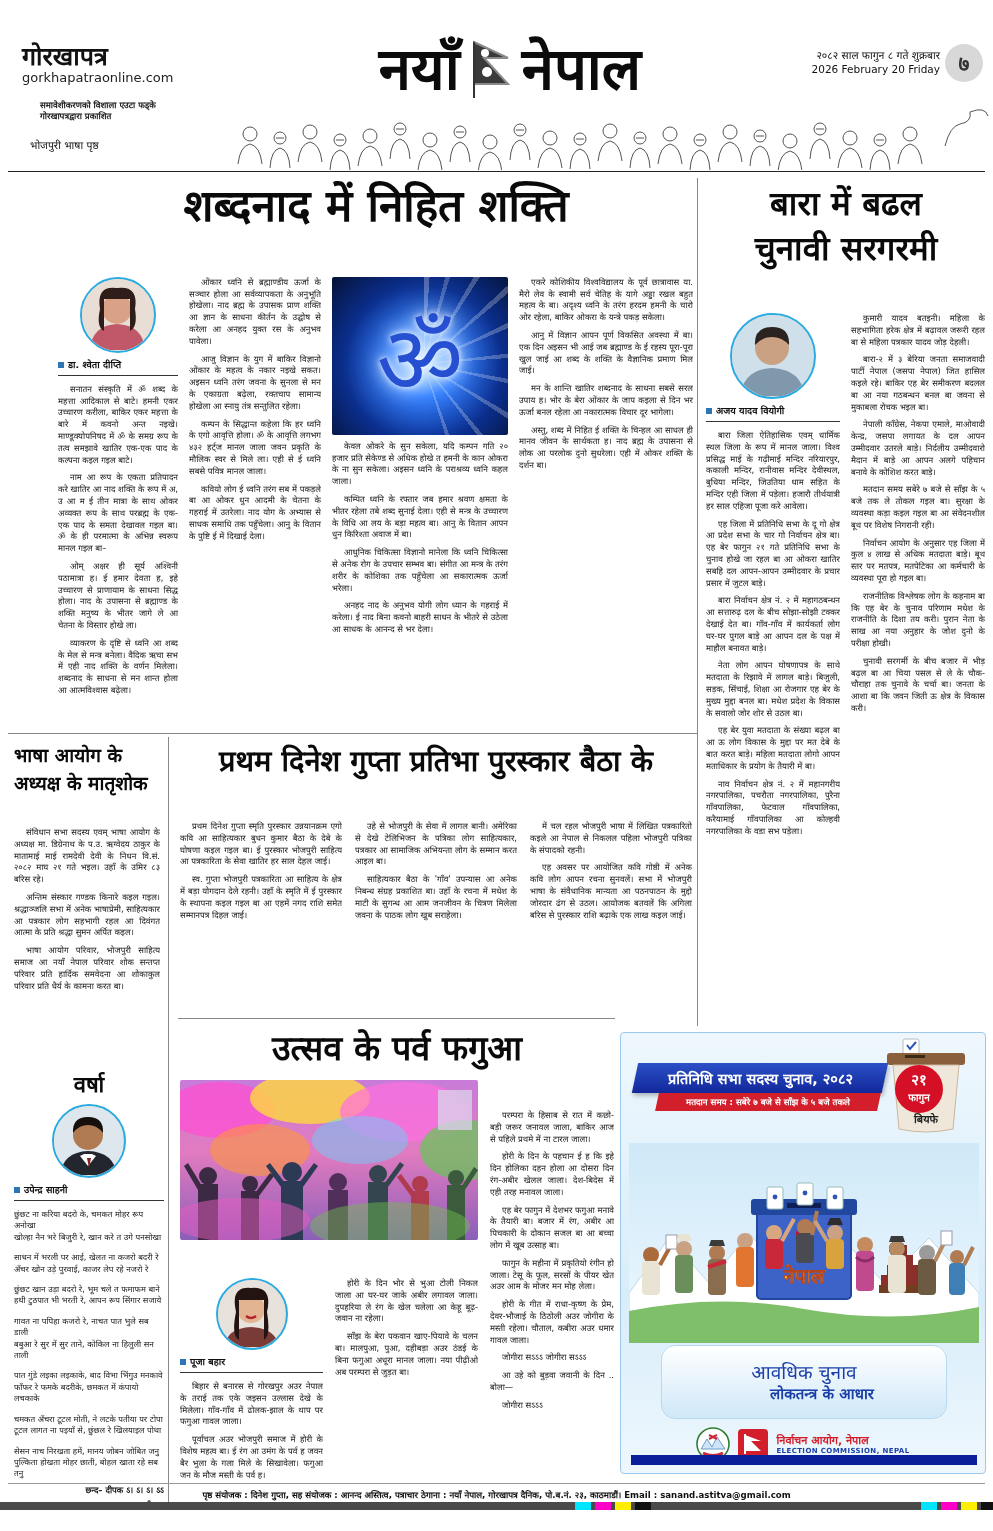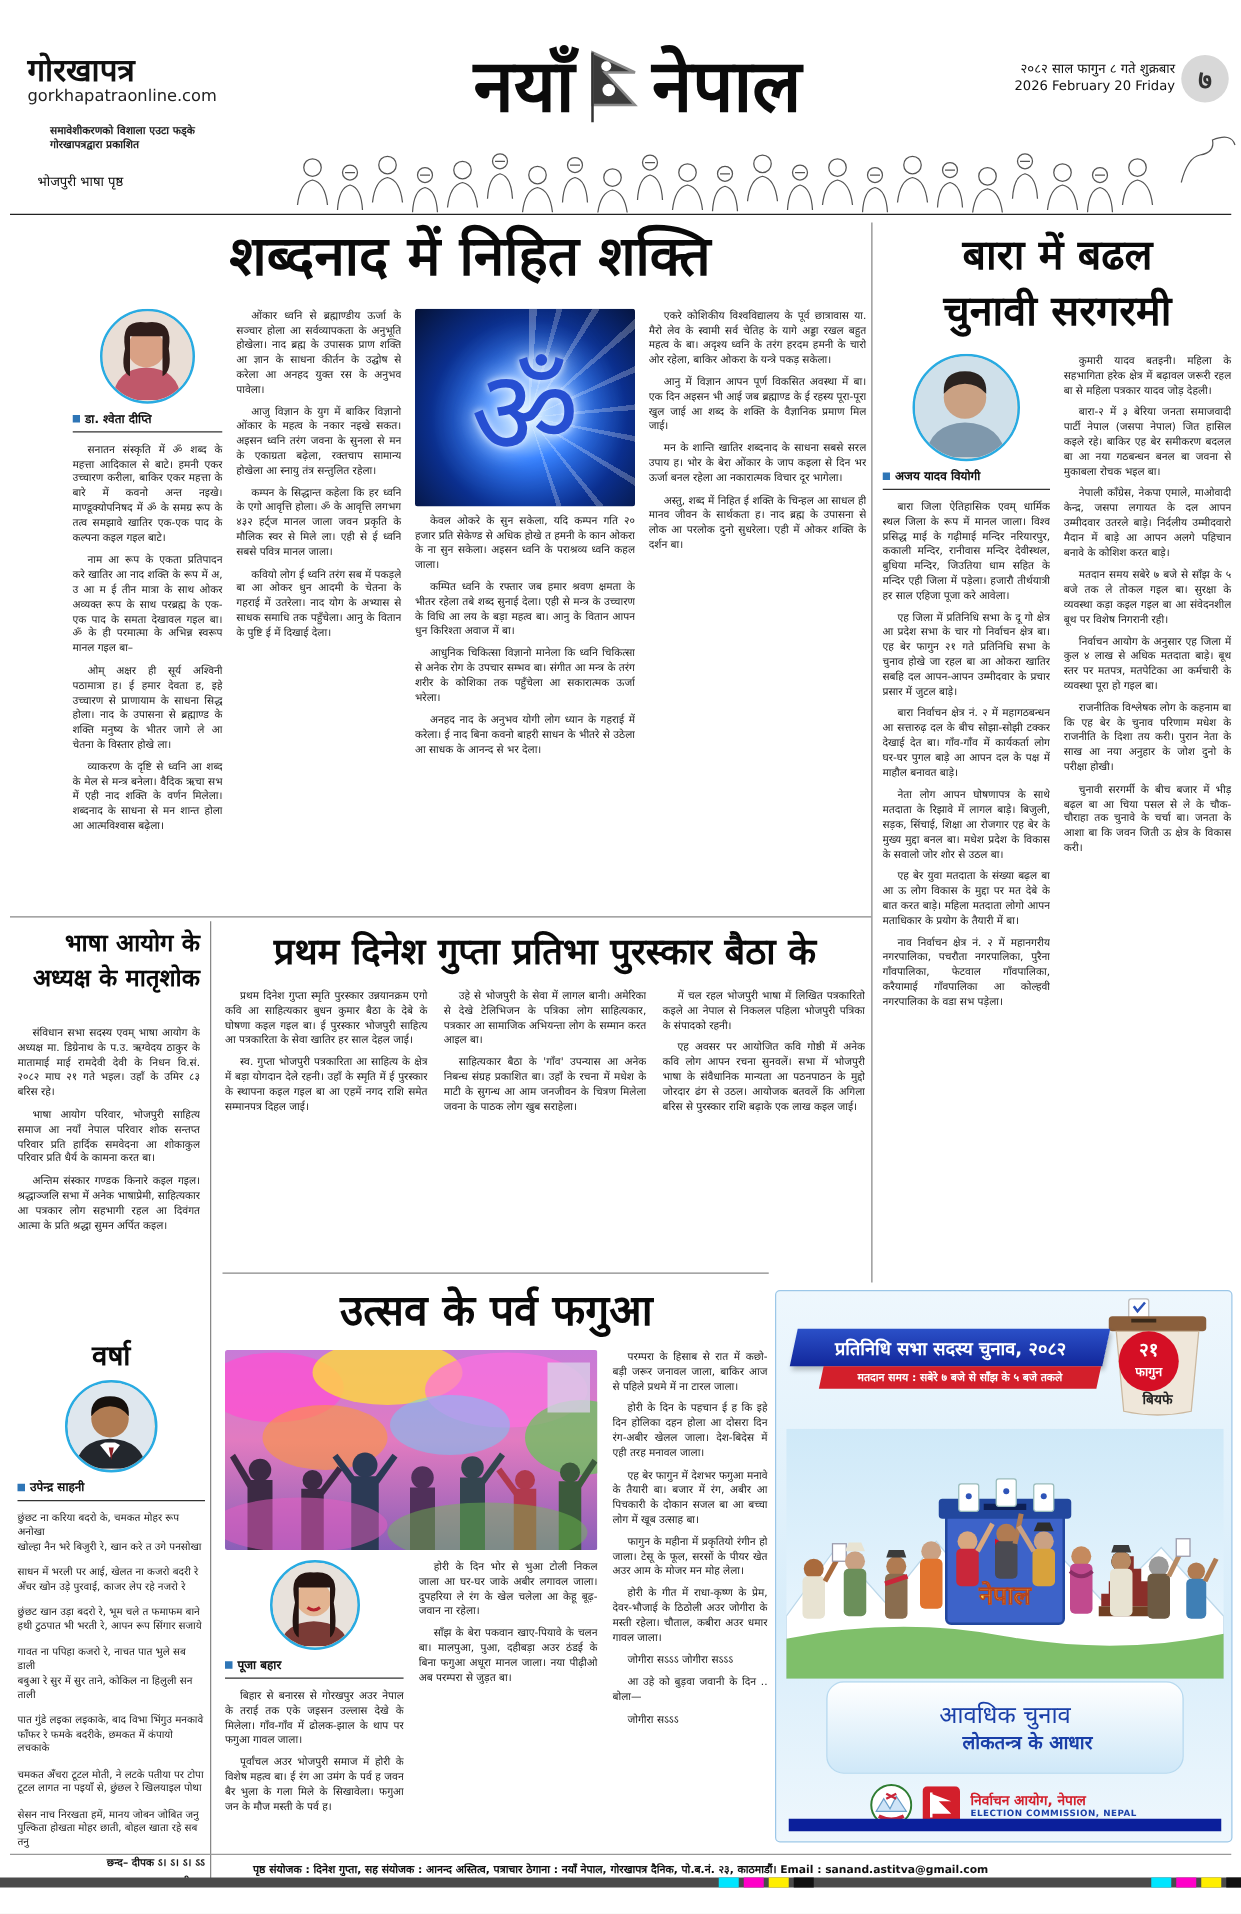--- a/index.html
+++ b/index.html
@@ -15,21 +15,21 @@
   .masthead { position:absolute; left:300px; top:40px; width:420px; display:flex; align-items:center; justify-content:center; gap:10px; }
   .masthead .word { font-family:"DejaVu Serif", serif; font-size:58px; font-weight:bold; color:#0b0b0b; line-height:1; }
   .dateblock { position:absolute; left:770px; top:48px; width:170px; text-align:right; font-size:10.5px; color:#111; line-height:14px; }
   .pagenum { position:absolute; left:945px; top:44px; width:38px; height:38px; border-radius:50%; background:#d8d8d8; color:#333;
              display:flex; align-items:center; justify-content:center; font-size:21px; font-weight:bold; }
   .crowd { position:absolute; left:0; top:106px; width:993px; height:64px; }
   .hr-top { position:absolute; left:8px; top:171px; width:977px; border-top:1.5px solid #222; }
 
   
   .para { font-size:8.4px; line-height:11.8px; text-align:justify; color:#1a1a1a; margin:0 0 6px 0; text-indent:12px; }
-  .colbox { overflow:hidden; }
+  .colbox { overflow:hidden;margin-top:30px; }
   .author-card { display:flex; flex-direction:column; align-items:center; margin-bottom:8px; }
   .avatar-ring { border-radius:50%; border:2.5px solid #29abe2; overflow:hidden; background:#e8e0d8; }
   .byline { margin-top:5px; font-size:9.5px; font-weight:bold; color:#111; padding-bottom:4px; border-bottom:1px solid #333; width:100%; }
   .bullet-sq { display:inline-block; width:6px; height:6px; background:#2e75b6; margin-right:4px; }
 
   
   .main-art { position:absolute; left:58px; top:180px; width:636px; }
   .main-headline { text-align:center; font-size:44px; font-weight:bold; color:#0a0a0a; font-family:"DejaVu Serif", serif; line-height:1.2; }
   .main-cols { display:flex; gap:11px; margin-top:14px; height:472px; }
   .mcol1 { width:120px; } .mcol2 { width:132px; } .mcol3 { width:176px; } .mcol4 { width:174px; }
@@ -51,21 +51,21 @@
   .right-headline { text-align:center; font-size:33px; font-weight:bold; color:#0a0a0a; font-family:"DejaVu Serif", serif; line-height:1.35; }
   .right-cols { display:flex; gap:11px; margin-top:12px; height:718px; }
   .rcol { width:134px; }
 
   
   .hr-mid { position:absolute; left:8px; top:733px; width:689px; border-top:1px solid #888; }
   .vrule-left { position:absolute; left:168px; top:737px; height:770px; border-left:1px solid #888; }
 
   
   .shok { position:absolute; left:14px; top:742px; width:146px; }
-  .shok-headline { text-align:right; font-size:19px; font-weight:bold; font-family:"DejaVu Serif", serif; color:#0a0a0a; line-height:1.45; margin-bottom:24px; }
+  .shok-headline { text-align:left; font-size:19px; font-weight:bold; font-family:"DejaVu Serif", serif; color:#0a0a0a; line-height:1.45; margin-bottom:24px; }
   .shok-body { height:250px; overflow:hidden; }
 
   
   .varsha { position:absolute; left:14px; top:1068px; width:150px; }
   .varsha-headline { text-align:center; font-size:22px; font-weight:bold; font-family:"DejaVu Serif", serif; color:#0a0a0a; }
   .poem { margin-top:8px; }
   .poem .line { font-size:8.2px; line-height:11.4px; color:#1a1a1a; }
   .poem .gap { height:9px; }
   .poem-sign { text-align:right; font-size:8.4px; font-weight:bold; margin-top:4px; color:#1a1a1a; }
 
@@ -281,22 +281,22 @@
   <div class="hr-mid"></div>
   <div class="vrule-left"></div>
 
   <div class="shok">
     <div class="shok-headline">
       <div>भाषा आयोग के</div>
       <div>अध्यक्ष के मातृशोक</div>
     </div>
     <div class="shok-body colbox">
         <p class="para">संविधान सभा सदस्य एवम् भाषा आयोग के अध्यक्ष मा. डिग्रेनाथ के प.उ. ऋग्वेदय ठाकुर के मातामाई माई रामदेवी देवी के निधन वि.सं. २०८२ माघ २१ गते भइल। उहाँ के उमिर ८३ बरिस रहे।</p>
+        <p class="para">अन्तिम संस्कार गण्डक किनारे कइल गइल। श्रद्धाञ्जलि सभा में अनेक भाषाप्रेमी, साहित्यकार आ पत्रकार लोग सहभागी रहल आ दिवंगत आत्मा के प्रति श्रद्धा सुमन अर्पित कइल।</p>
         <p class="para">भाषा आयोग परिवार, भोजपुरी साहित्य समाज आ नयाँ नेपाल परिवार शोक सन्तप्त परिवार प्रति हार्दिक समवेदना आ शोकाकुल परिवार प्रति धैर्य के कामना करत बा।</p>
-        <p class="para">अन्तिम संस्कार गण्डक किनारे कइल गइल। श्रद्धाञ्जलि सभा में अनेक भाषाप्रेमी, साहित्यकार आ पत्रकार लोग सहभागी रहल आ दिवंगत आत्मा के प्रति श्रद्धा सुमन अर्पित कइल।</p>
       </div>
   </div>
 
   <div class="varsha">
     <div class="varsha-headline">वर्षा</div>
     <div class="author-card" style="margin-top:6px;">
       <div class="avatar-ring" style="width:74px;height:74px;">
         <svg width="69" height="69" viewBox="0 0 69 69">
             <rect width="69" height="69" fill="#dfe7ee"></rect>
             <path d="M6 69 Q9 46 34 45 Q60 46 63 69 Z" fill="#23272d"></path>

